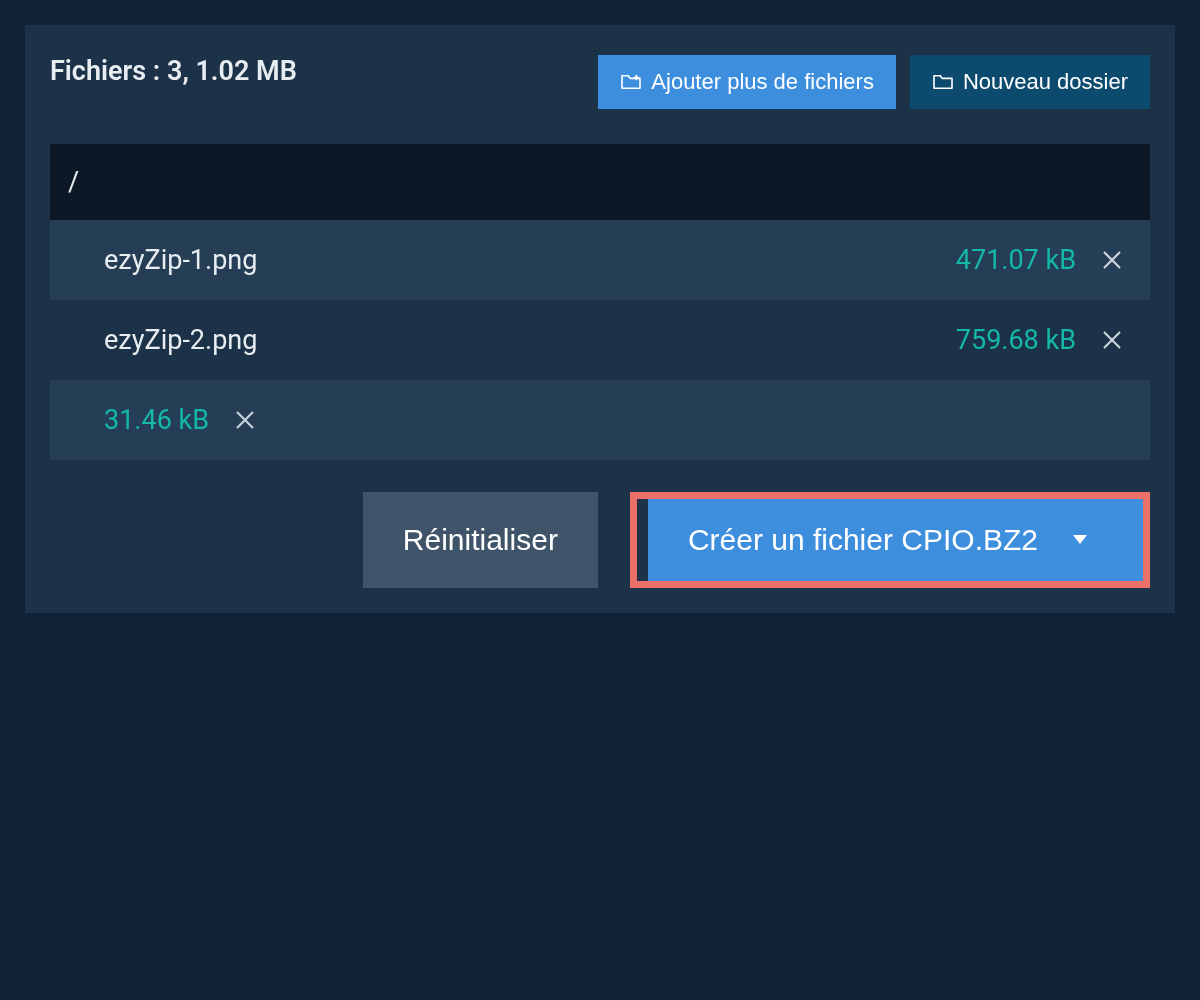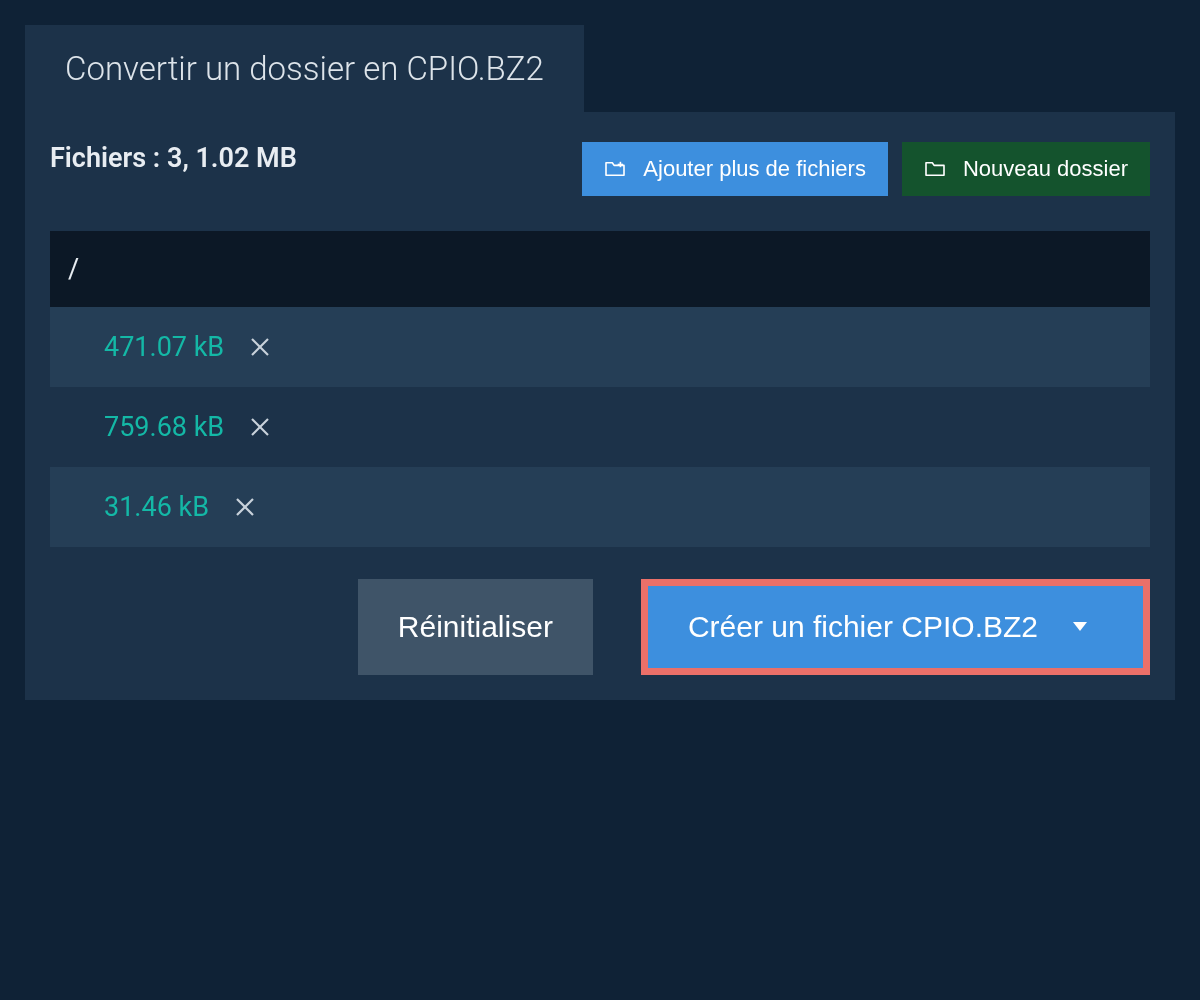--- a/index.html
+++ b/index.html
@@ -41,34 +41,34 @@
       font-weight: 600;
       color: #e8edf2;
     }
     .toolbar-buttons {
       display: flex;
       gap: 14px;
     }
     .btn {
       display: inline-flex;
       align-items: center;
-      gap: 17px;
+      gap: 9px;
       padding: 14px 22px;
       font-size: 22px;
       font-weight: 400;
       border: none;
       cursor: pointer;
       color: #fff;
       white-space: nowrap;
     }
     .btn-blue {
       background: #3d8fde;
     }
     .btn-gray {
-      background: #14532d;
+      background: #0c4a6e;
     }
     .icon {
       display: inline-flex;
       align-items: center;
       justify-content: center;
     }
     .file-list {
       margin-bottom: 32px;
     }
     .path-row {
@@ -103,36 +103,37 @@
       font-size: 28px;
       display: inline-flex;
       align-items: center;
       justify-content: center;
       width: 32px;
       height: 32px;
     }
     .actions {
       display: flex;
       justify-content: flex-end;
-      gap: 16px;
+      gap: 0;
       align-items: stretch;
     }
     .reset-btn {
       background: #3f5468;
       color: #fff;
       border: none;
       font-size: 30px;
       font-weight: 300;
       padding: 24px 40px;
       cursor: pointer;
       margin-right: 32px;
     }
     .create-btn-wrapper {
       border: 7px solid #eb7069;
       display: inline-block;
+      padding-left: 11px;
     }
     .create-btn {
       background: #3d8fde;
       color: #fff;
       border: none;
       font-size: 30px;
       font-weight: 300;
       padding: 24px 56px 24px 40px;
       cursor: pointer;
       display: inline-flex;
@@ -140,21 +141,20 @@
       gap: 35px;
     }
     .dropdown-caret {
       font-size: 16px;
     }
   </style>
 </head>
 <body>
 
 <div class="container">
-  <div class="tab-header">Convertir un dossier en CPIO.BZ2</div>
   <div class="panel">
     <div class="toolbar">
       <div class="file-summary">
         <span>Fichiers :</span>
         <span>3</span><span>, </span><span>1.02 MB</span>
       </div>
       <div class="toolbar-buttons">
         <button class="btn btn-blue">
           <span class="icon">
             <svg width="22" height="18" viewBox="0 0 24 20" fill="none" stroke="#fff" stroke-width="1.8">
@@ -173,29 +173,31 @@
           </span>
           <span>Nouveau dossier</span>
         </button>
       </div>
     </div>
 
     <div class="file-list">
       <div class="path-row">/</div>
       <div id="file-rows">
           <div class="file-row">
+            <span class="file-name">ezyZip-1.png</span>
             <span class="file-size">471.07 kB</span>
             <span class="remove-icon">
               <svg width="22" height="22" viewBox="0 0 22 22">
                 <line x1="3" y1="3" x2="19" y2="19" stroke="#c9d2db" stroke-width="2.2"></line>
                 <line x1="19" y1="3" x2="3" y2="19" stroke="#c9d2db" stroke-width="2.2"></line>
               </svg>
             </span>
           </div>
           <div class="file-row">
+            <span class="file-name">ezyZip-2.png</span>
             <span class="file-size">759.68 kB</span>
             <span class="remove-icon">
               <svg width="22" height="22" viewBox="0 0 22 22">
                 <line x1="3" y1="3" x2="19" y2="19" stroke="#c9d2db" stroke-width="2.2"></line>
                 <line x1="19" y1="3" x2="3" y2="19" stroke="#c9d2db" stroke-width="2.2"></line>
               </svg>
             </span>
           </div>
           <div class="file-row">
             <span class="file-size">31.46 kB</span>

